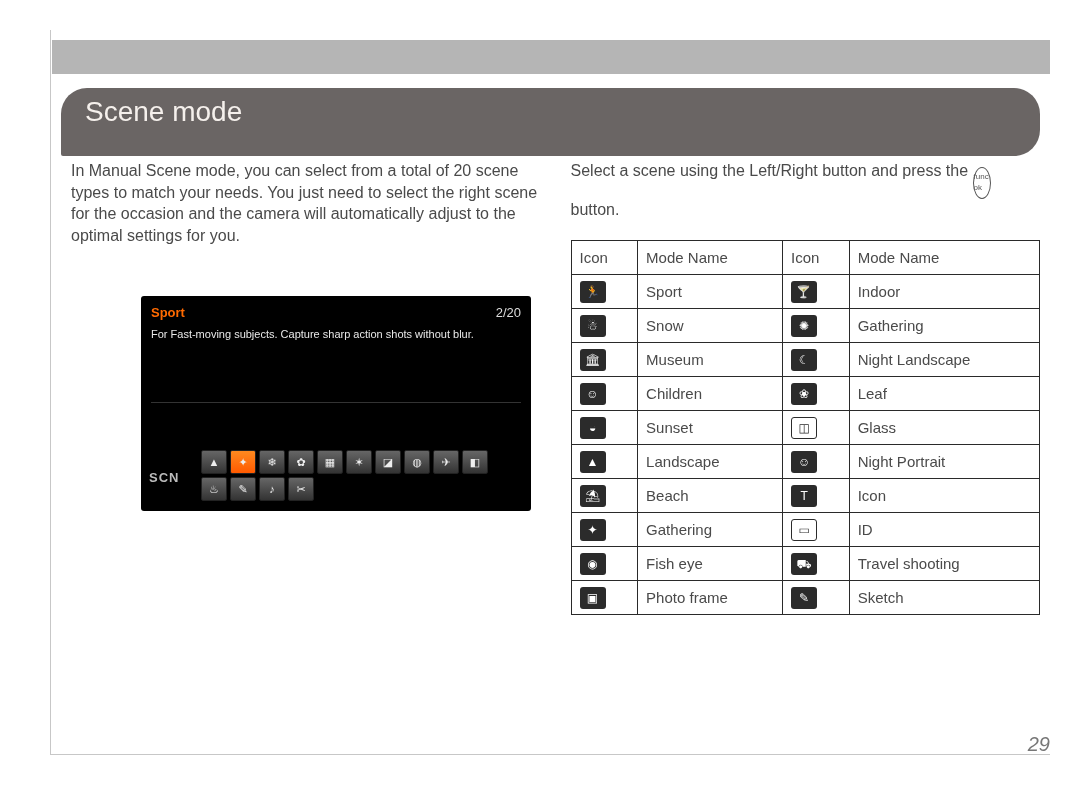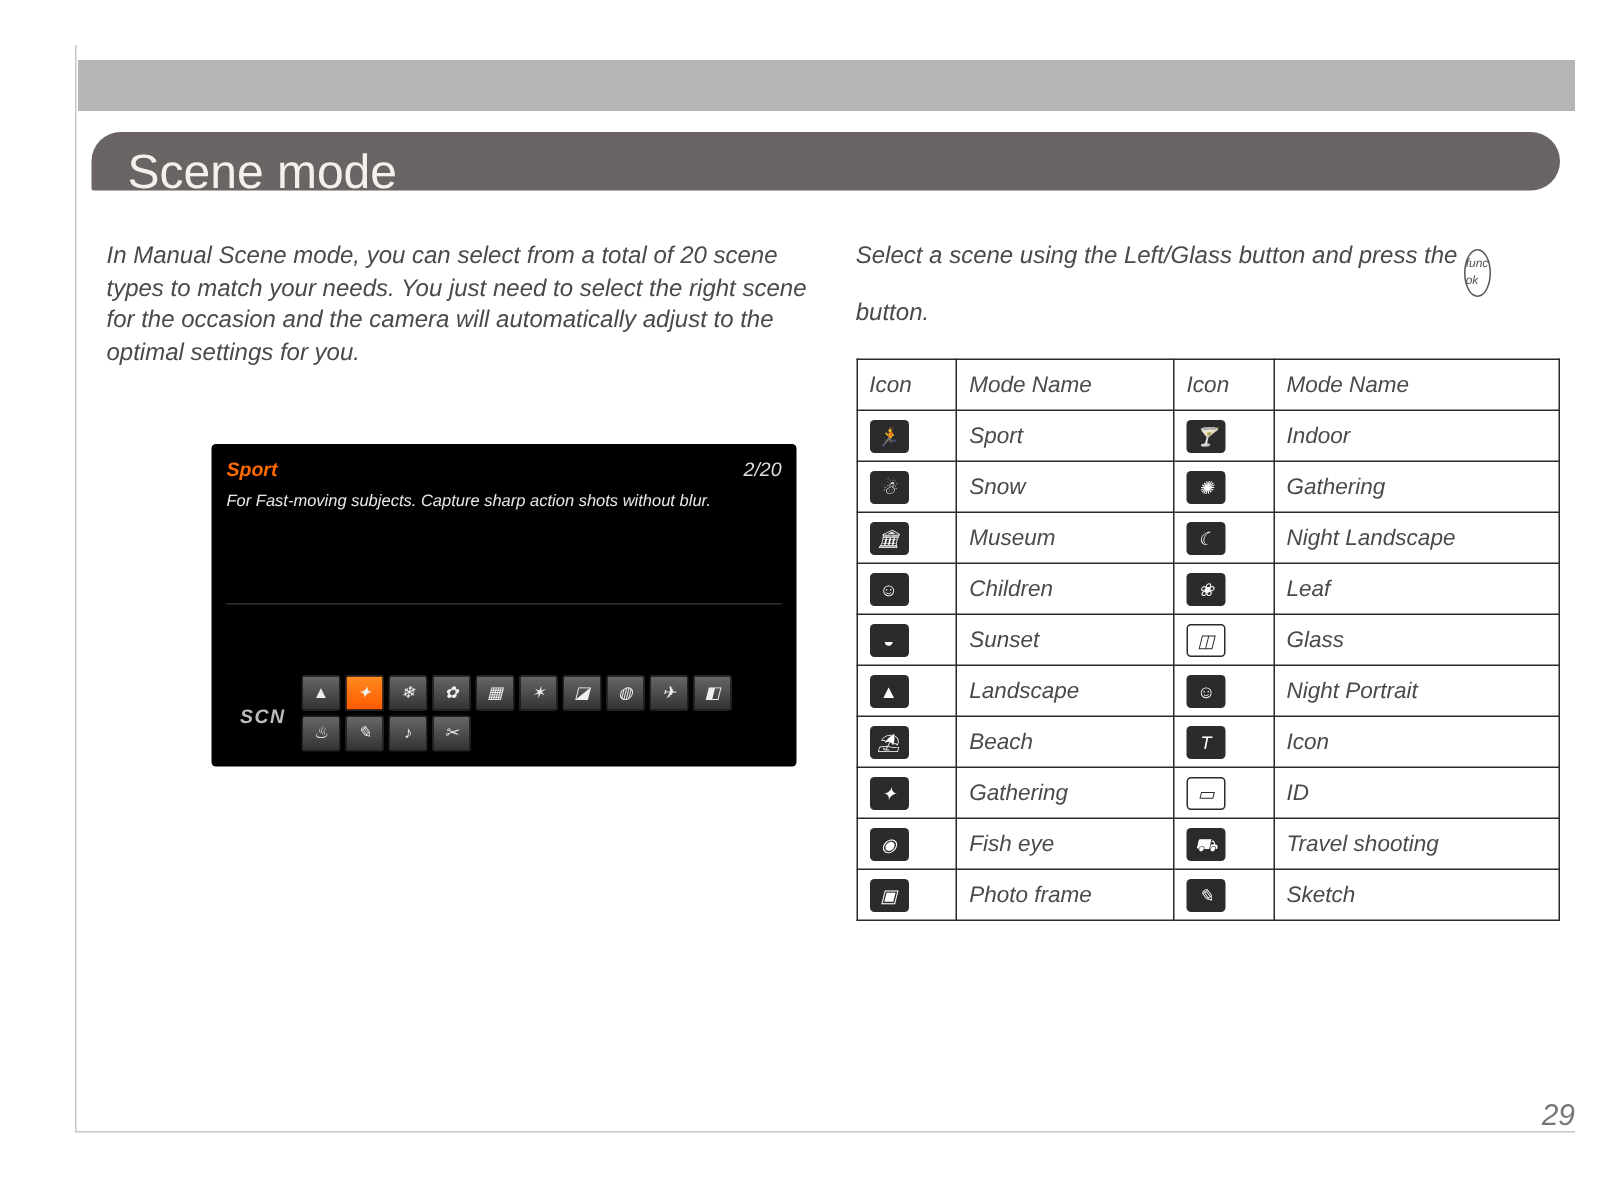--- a/index.html
+++ b/index.html
@@ -21,34 +21,33 @@
   .top-band {
     position: absolute;
     left: 1px; right: 0; top: 10px;
     height: 34px;
     background: #b5b5b5;
   }
   .title-pill {
     position: absolute;
     left: 10px; top: 58px;
     right: 10px;
-    height: 39px;
+    height: 68px;
     background: #6a6564;
     border-radius: 26px 26px 26px 2px;
     color: #f5f0ec;
-    font-size: 32px;
+    font-size: 28px;
     padding: 8px 24px 0 24px;
     font-weight: 400;
   }
   .content {
     position: absolute;
     left: 20px; right: 10px; top: 130px; bottom: 30px;
     display: flex;
     gap: 30px;
-    font-style: italic;
   }
   .col {
     flex: 1;
     font-size: 16px;
     line-height: 1.35;
     color: #4a4a4a;
   }
   .para { margin-bottom: 14px; }
   .inline-btn {
     display: inline-flex;
@@ -82,21 +81,21 @@
   }
   .lcd-grid .tile {
     background: linear-gradient(#666,#333);
     border:1px solid #222;
     border-radius:2px;
     color:#eee; font-size:11px;
     display:flex; align-items:center; justify-content:center;
   }
   .lcd-grid .tile.sel { background: linear-gradient(#ff8a20,#ff5a00); }
   .lcd-scn {
-    position:absolute; bottom:25px; left:19px;
+    position:absolute; bottom:25px; left:8px;
     color:#bbb; font-weight:700; font-size:13px; letter-spacing:1px;
   }
   table.modes {
     border-collapse: collapse;
     width: 100%;
     margin-top: 20px;
     font-size: 15px;
   }
   table.modes th, table.modes td {
     border: 1.5px solid #2a2a2a;
@@ -154,21 +153,21 @@
             <div class="tile">♨</div>
             <div class="tile">✎</div>
             <div class="tile">♪</div>
             <div class="tile">✂</div>
           </div>
       </div>
     </div>
 
     <div class="col">
       <p class="para">
-        <span>Select a scene using the Left/Glass button and press the </span><span class="inline-btn">func ok</span><span> button.</span>
+        <span>Select a scene using the Left/Right button and press the </span><span class="inline-btn">func ok</span><span> button.</span>
       </p>
 
       <table class="modes">
         <thead>
           <tr>
             <th>Icon</th>
             <th>Mode Name</th>
             <th>Icon</th>
             <th>Mode Name</th>
           </tr>

